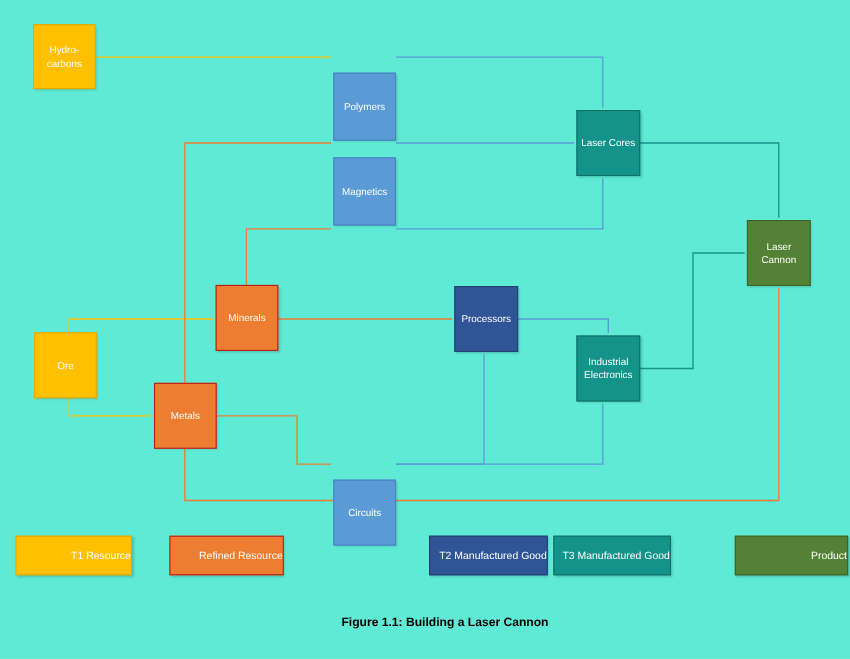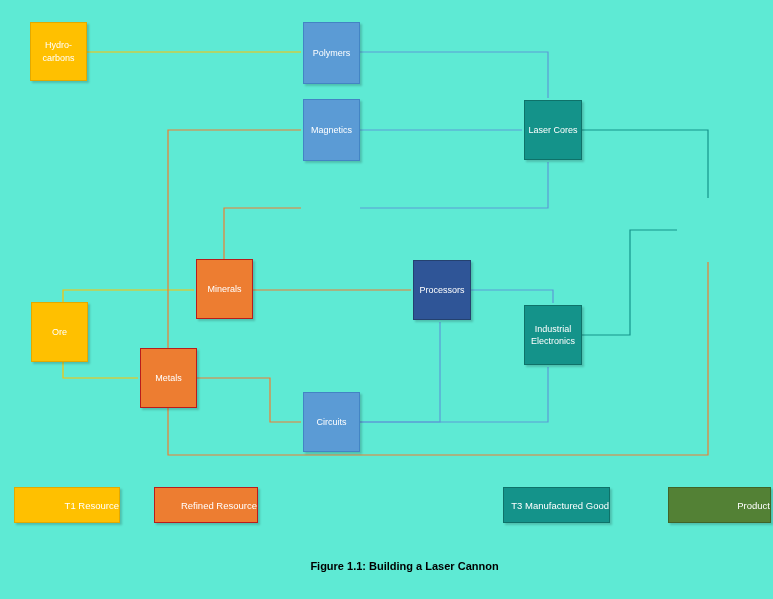--- a/index.html
+++ b/index.html
@@ -7,21 +7,21 @@
   .canvas{position:relative;width:773px;height:599px;background:#5eead4;overflow:hidden;}
   svg.edges{position:absolute;left:0;top:0;width:773px;height:599px;}
   svg.edges path{fill:none;stroke-width:1.2;}
   .node{
     position:absolute;display:flex;align-items:center;justify-content:center;
     text-align:center;color:#ffffff;font-size:9px;line-height:1.35;
     padding:2px;box-sizing:border-box;box-shadow:1.5px 1.5px 2px rgba(0,0,0,0.18);
   }
   .c-yellow{background:#FFC000;border:1px solid #E2A900;}
   .c-orange{background:#ED7D31;border:1px solid #b91c1c;}
-  .c-blue{background:#5B9BD5;border:1px solid #4384C4;}
+  .c-blue{background:#5B9BD5;border:1px solid #4384C4;margin-top:44px;}
   .c-darkblue{background:#2F5597;border:1px solid #24416F;}
   .c-teal{background:#14938A;border:1px solid #0E7269;}
   .c-green{background:#538135;border:1px solid #406428;}
   .legend-box{
     position:absolute;top:487px;height:36px;display:flex;align-items:center;justify-content:flex-end;
     color:#ffffff;font-size:9.5px;text-align:center;box-sizing:border-box;
     box-shadow:1.5px 1.5px 2px rgba(0,0,0,0.18);
   }
   .caption{
     position:absolute;left:0;right:0;top:560px;text-align:center;
@@ -88,20 +88,23 @@
   </div>
 
   <div class="node c-orange" style="left:196px;top:259px;width:57px;height:60px">
     <span>Minerals</span>
   </div>
 
   <div class="node c-darkblue" style="left:413px;top:260px;width:58px;height:60px">
     <span>Processors</span>
   </div>
 
+  <div class="node c-green" style="left:679px;top:200px;width:58px;height:60px">
+    <span>Laser Cannon</span>
+  </div>
 
   <div class="node c-yellow" style="left:31px;top:302px;width:57px;height:60px">
     <span>Ore</span>
   </div>
 
   <div class="node c-teal" style="left:524px;top:305px;width:58px;height:60px">
     <span>Industrial Electronics</span>
   </div>
 
   <div class="node c-orange" style="left:140px;top:348px;width:57px;height:60px">
@@ -111,20 +114,23 @@
   <div class="node c-blue" style="left:303px;top:392px;width:57px;height:60px">
     <span>Circuits</span>
   </div>
 
   <div class="legend-box c-yellow" style="left:14px;width:106px">
     <span>T1 Resource</span>
   </div>
   <div class="legend-box c-orange" style="left:154px;width:104px">
     <span>Refined Resource</span>
   </div>
+  <div class="legend-box c-darkblue" style="left:390px;width:108px">
+    <span>T2 Manufactured Good</span>
+  </div>
   <div class="legend-box c-teal" style="left:503px;width:107px">
     <span>T3 Manufactured Good</span>
   </div>
   <div class="legend-box c-green" style="left:668px;width:103px">
     <span>Product</span>
   </div>
 
   <div class="caption">Figure 1.1: Building a Laser Cannon</div>
 
 </div>

